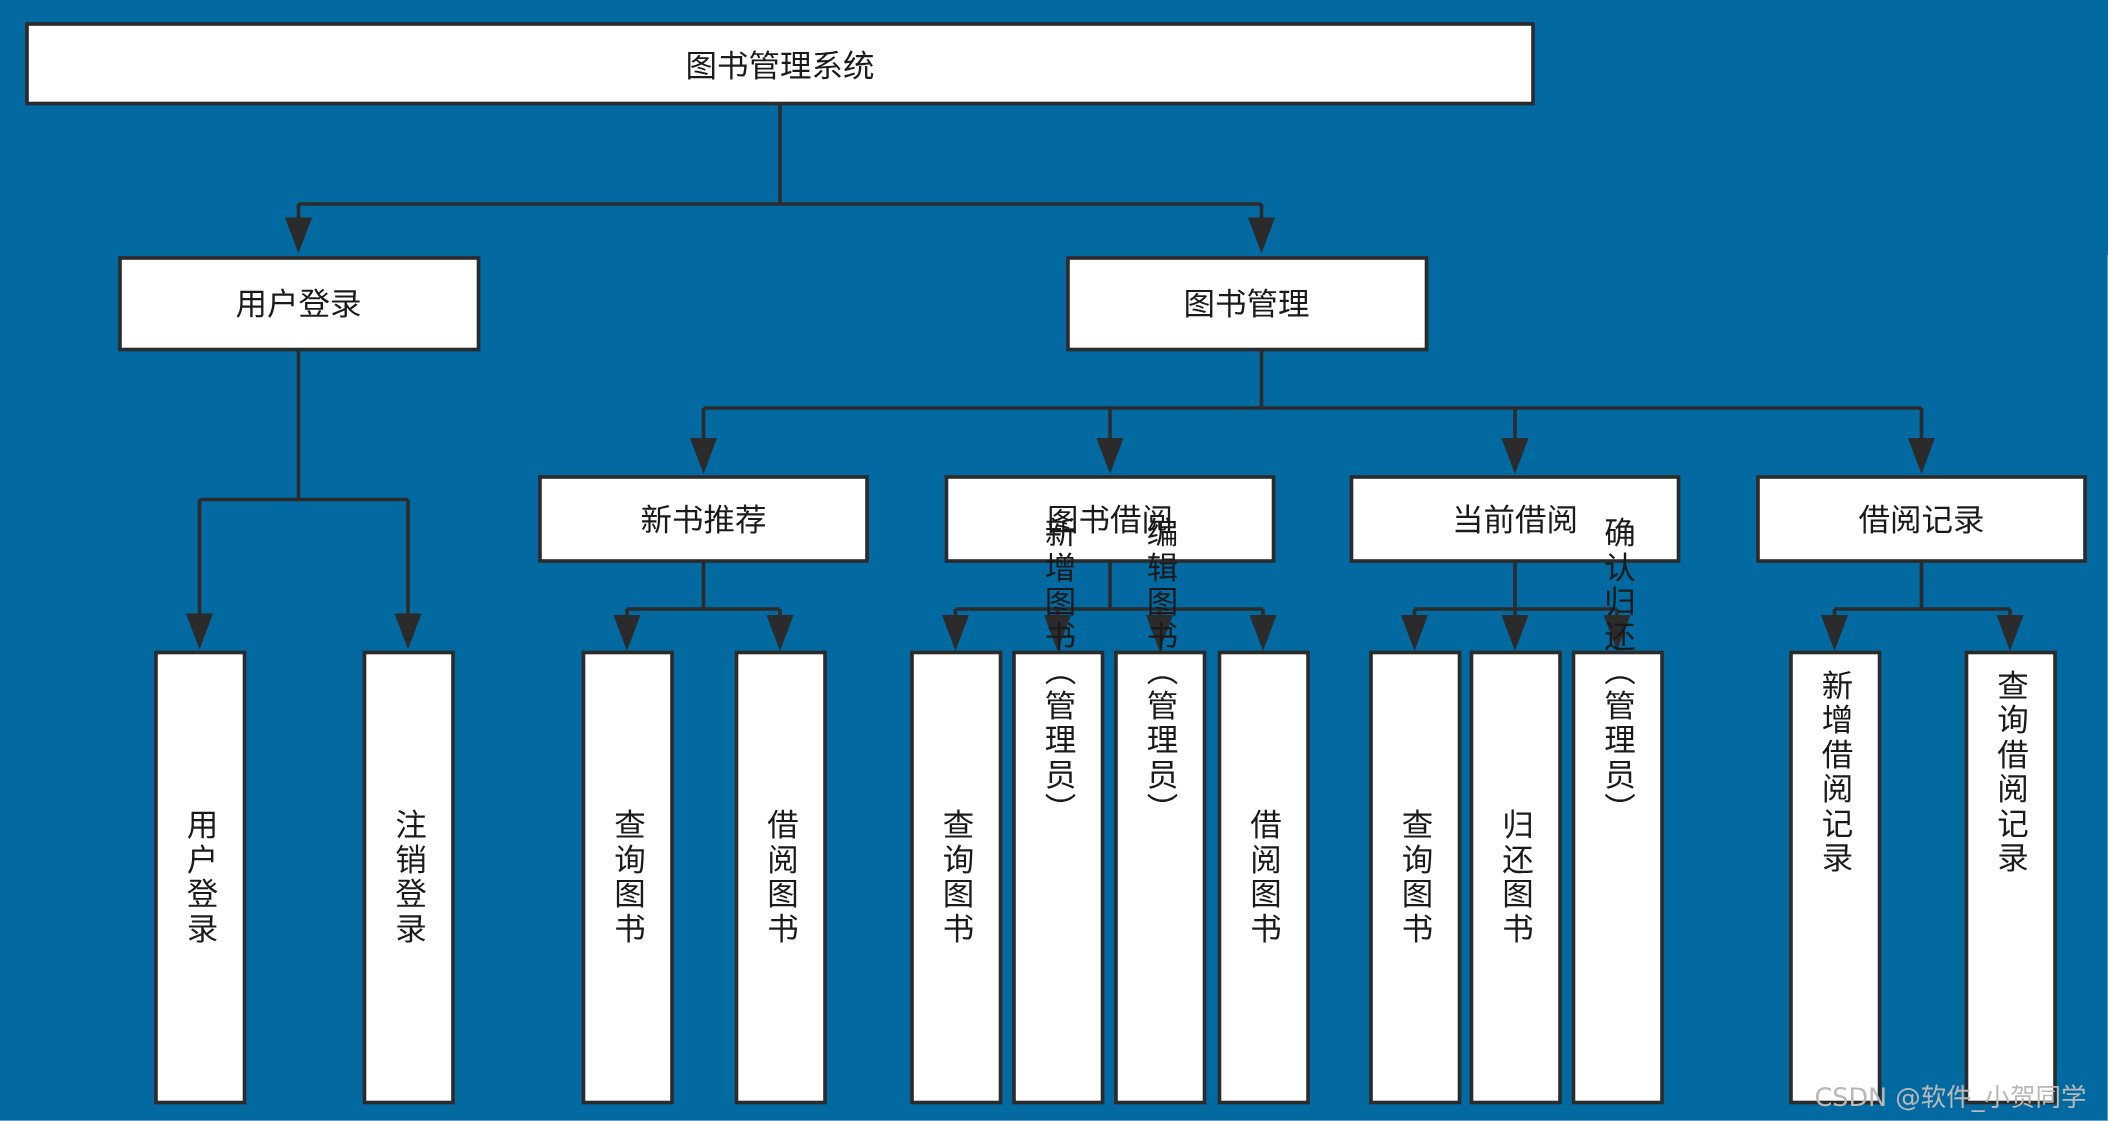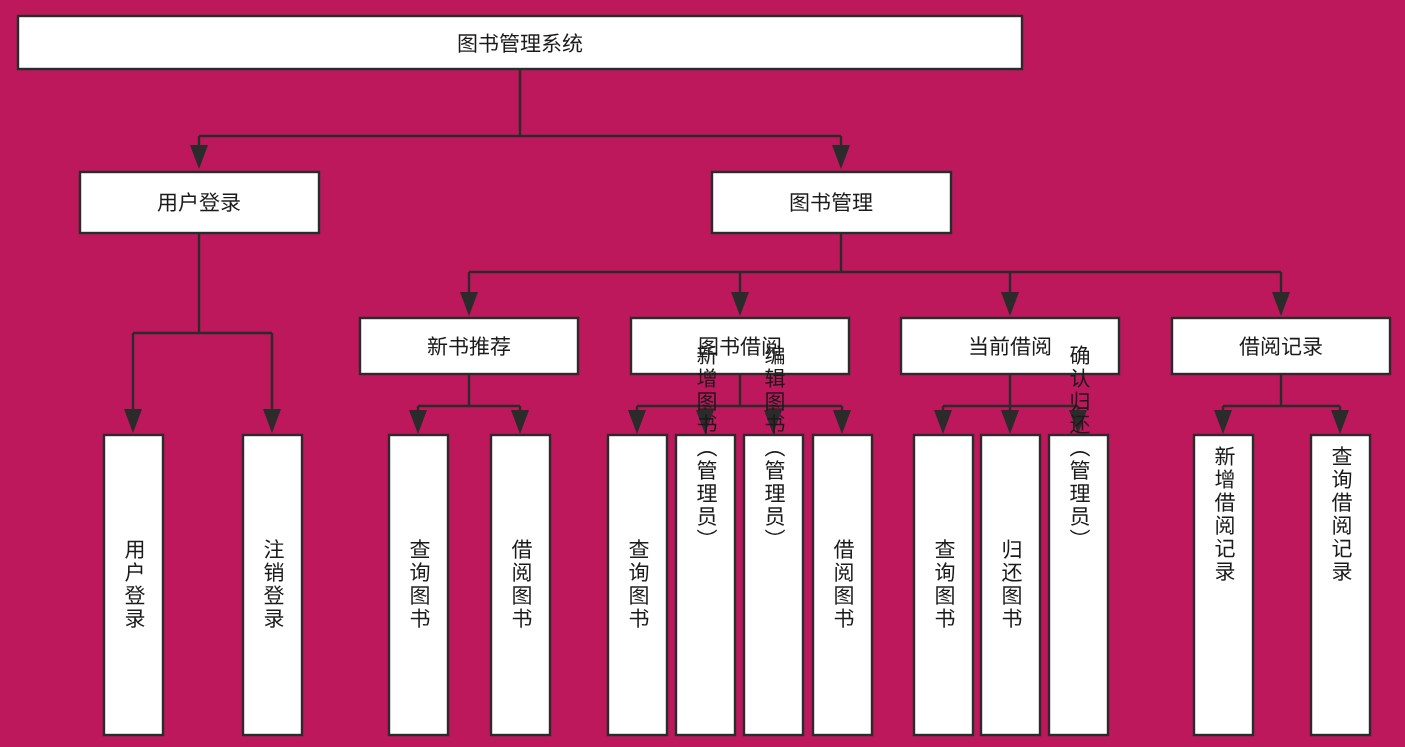--- a/index.html
+++ b/index.html
@@ -11,21 +11,21 @@
   body {
     width: 1405px;
     height: 747px;
     overflow: hidden;
     font-family: "DejaVu Sans", "Liberation Sans", sans-serif;
   }
   #diagram-root {
     position: relative;
     width: 1405px;
     height: 747px;
-    background: #be185d;
+    background: #0369a1;
   }
   svg.diagram-canvas {
     position: absolute;
     top: 0;
     left: 0;
     width: 1405px;
     height: 747px;
     display: block;
   }
   .node-box {
@@ -250,14 +250,15 @@
       <text class="node-label-v" x="1223" y="515">新增借阅记录</text>
     </g>
 
     <g>
       <rect class="node-box" x="1311" y="435" width="59" height="300"></rect>
       <text class="node-label-v" x="1340" y="515">查询借阅记录</text>
     </g>
 
   </svg>
 
+  <div class="watermark-text">CSDN @软件_小贺同学</div>
 
 </div>
 
 </body></html>

